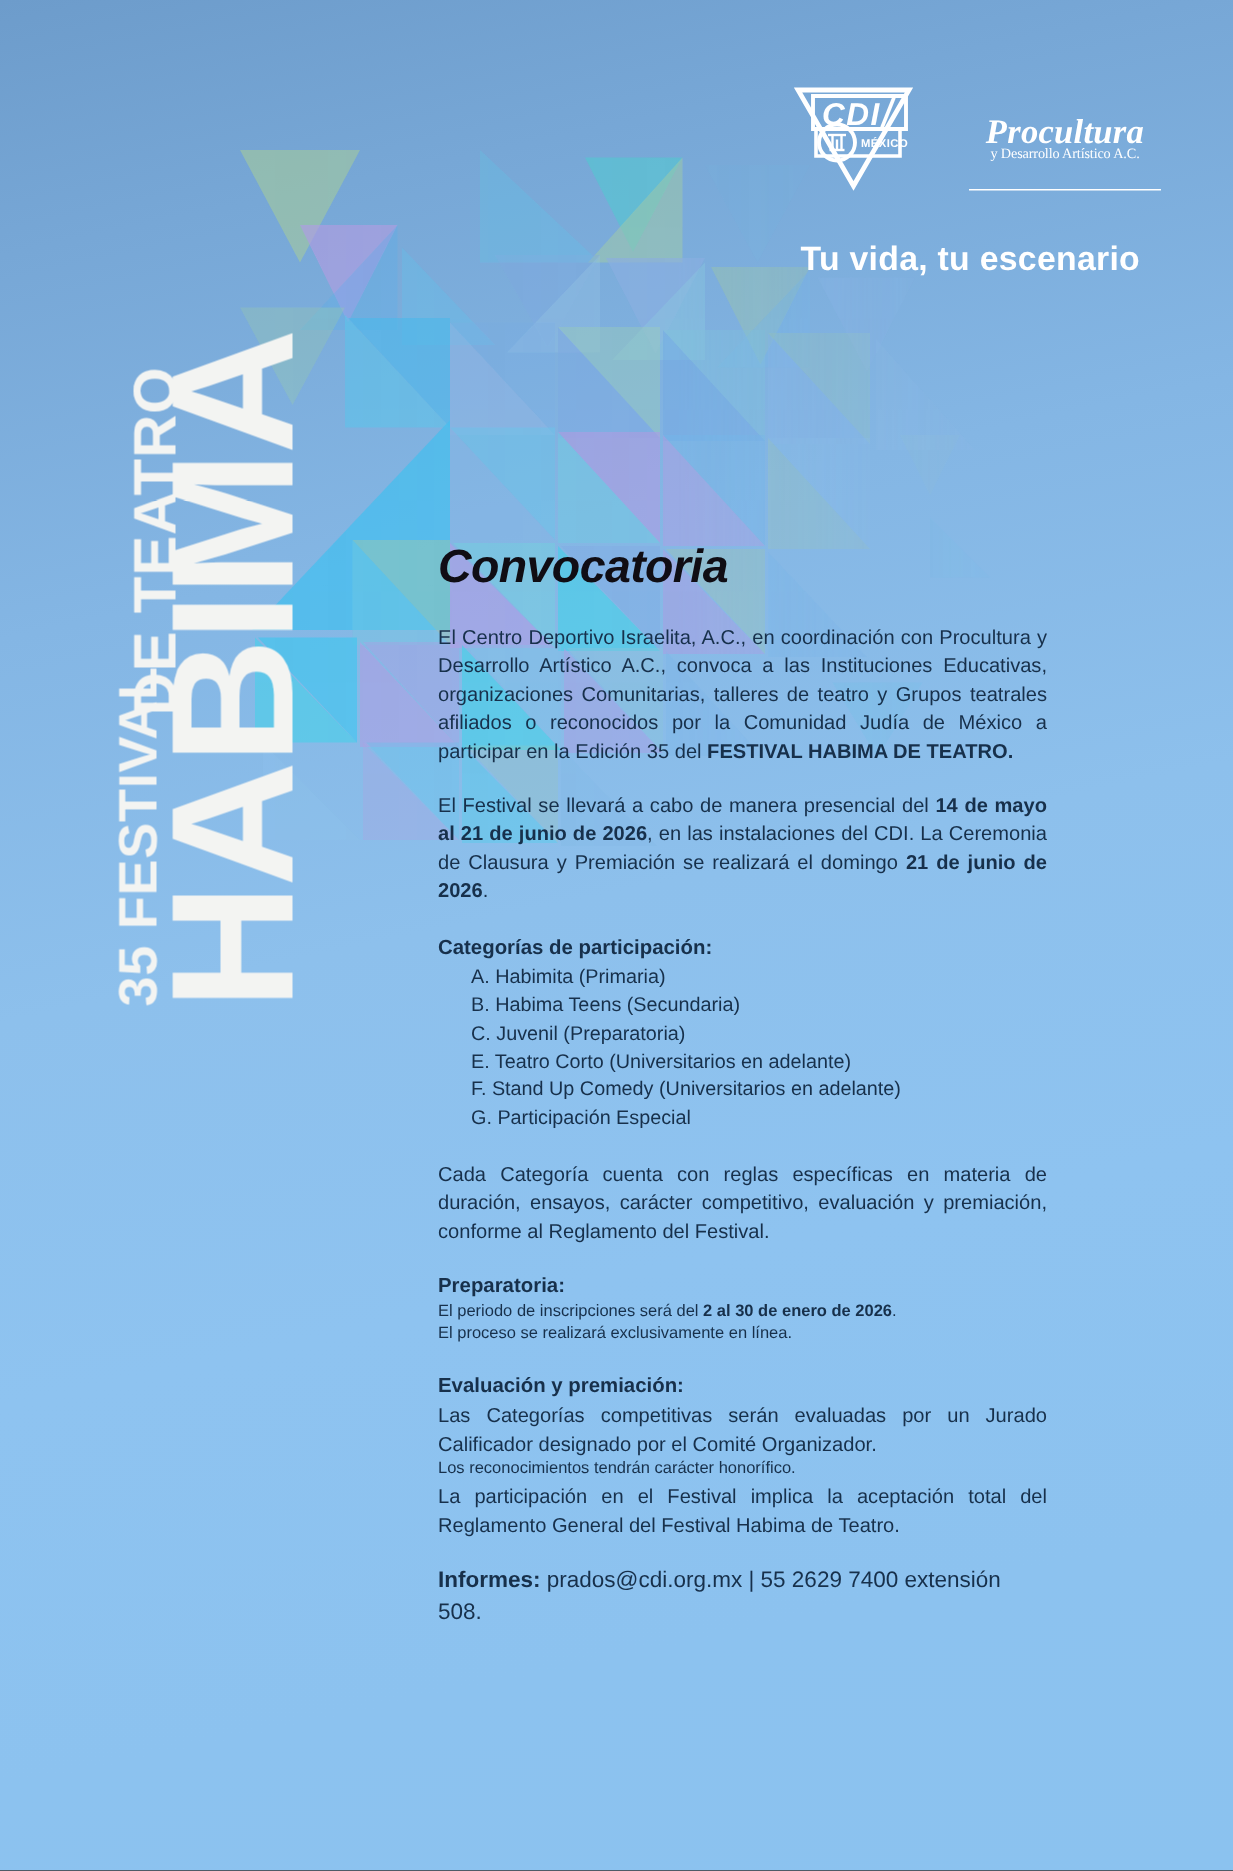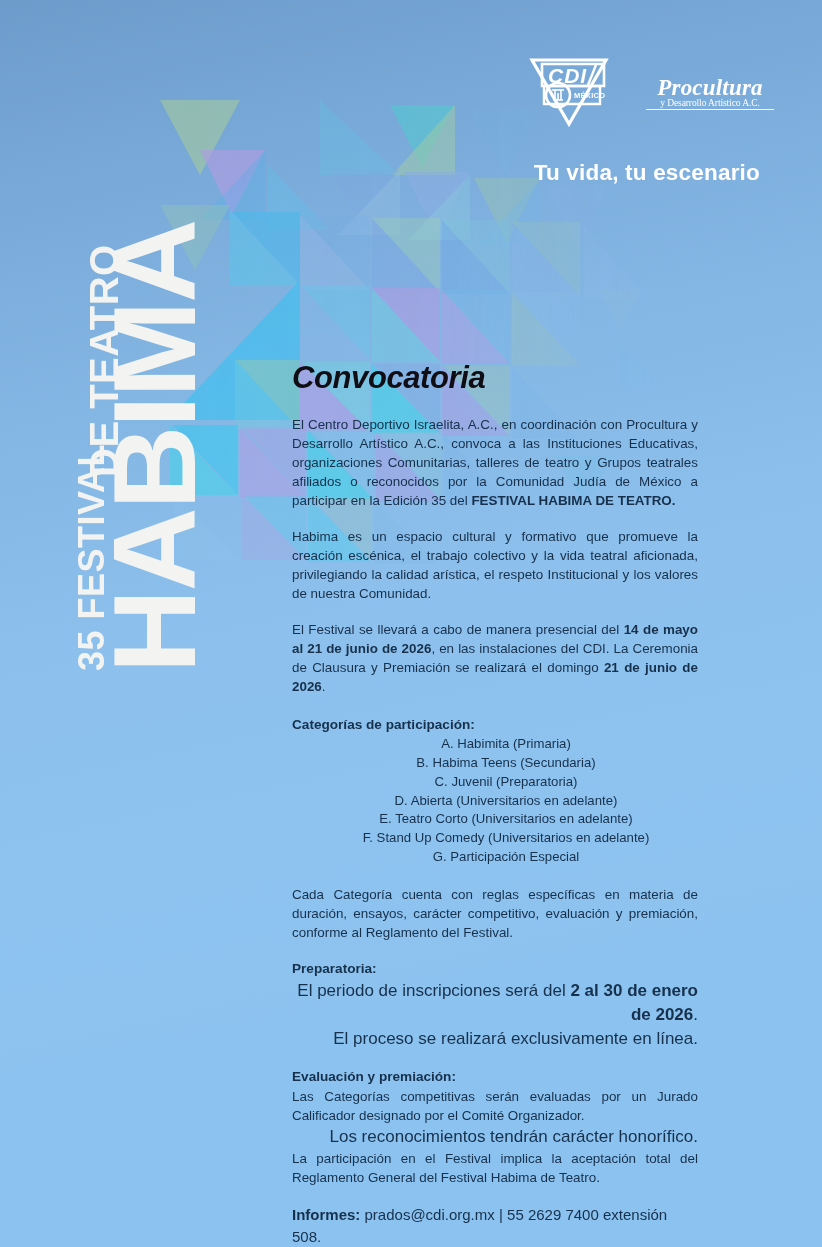--- a/index.html
+++ b/index.html
@@ -111,21 +111,21 @@
     line-height: 1;
     display: block;
   }
   .pc-sub {
     font-family: "Liberation Serif", serif;
     font-size: 9.5px;
     letter-spacing: -0.1px;
     display: block;
     margin-top: -1px;
     border-bottom: 1.4px solid #ffffff;
-    padding-bottom: 1px;
+    padding-bottom: 18px;
   }
 
   #tagline {
     position: absolute;
     left: 440px;
     top: 160px;
     width: 320px;
     text-align: right;
     color: #ffffff;
     font-size: 22.5px;
@@ -163,31 +163,29 @@
   .sec-title {
     font-size: 13.6px;
     font-weight: 700;
     margin: 0 0 1px 0;
     line-height: 1.4;
   }
   .cat-list {
     list-style: none;
     margin: 0 0 18px 0;
     padding: 0 0 0 22px;
-    text-align: center;
   }
   .cat-list li {
     font-size: 13.2px;
     line-height: 1.42;
   }
   .line {
-    font-size: 17px;
+    font-size: 11px;
     line-height: 1.42;
     margin: 0;
-    text-align: right;
   }
   .blockgap { height: 16px; }
   #informes {
     font-size: 15px;
     line-height: 1.42;
     margin: 17px 0 0 0;
   }
   #informes .lbl { font-weight: 700; }
 </style>
 </head>
@@ -337,30 +335,28 @@
   </div>
 
   <div id="tagline">Tu vida, tu escenario</div>
 
   <div id="content">
 
     <h1 id="heading">Convocatoria</h1>
 
     <p class="para"><span>El Centro Deportivo Israelita, A.C., en coordinación con Procultura y Desarrollo Artístico A.C., convoca a las Instituciones Educativas, organizaciones Comunitarias, talleres de teatro y Grupos teatrales afiliados o reconocidos por la Comunidad Judía de México a participar en la Edición 35 del </span><b>FESTIVAL HABIMA DE TEATRO.</b></p>
 
-    <p class="para">Habima es un espacio cultural y formativo que promueve la creación escénica, el trabajo colectivo y la vida teatral aficionada, privilegiando la calidad arística, el respeto Institucional y los valores de nuestra Comunidad.</p>
 
     <p class="para lastpara"><span>El Festival se llevará a cabo de manera presencial del </span><b>14 de mayo al 21 de junio de 2026</b><span>, en las instalaciones del CDI. La Ceremonia de Clausura y Premiación se realizará el domingo </span><b>21 de junio de 2026</b><span>.</span></p>
 
     <div class="sec-title">Categorías de participación:</div>
     <ul class="cat-list">
       <li>A.  Habimita (Primaria)</li>
       <li>B. Habima Teens (Secundaria)</li>
       <li>C. Juvenil (Preparatoria)</li>
-      <li>D. Abierta (Universitarios en adelante)</li>
       <li>E. Teatro Corto (Universitarios en adelante)</li>
       <li>F. Stand Up Comedy (Universitarios en adelante)</li>
       <li>G. Participación Especial</li>
     </ul>
 
     <p class="para">Cada Categoría cuenta con reglas específicas en materia de duración, ensayos, carácter competitivo, evaluación y premiación, conforme al Reglamento del Festival.</p>
 
     <div class="sec-title">Preparatoria:</div>
     <p class="line nojust"><span>El periodo de inscripciones será del </span><b>2 al 30 de enero de 2026</b><span>.</span></p>
     <p class="line nojust">El proceso se realizará exclusivamente en línea.</p>

